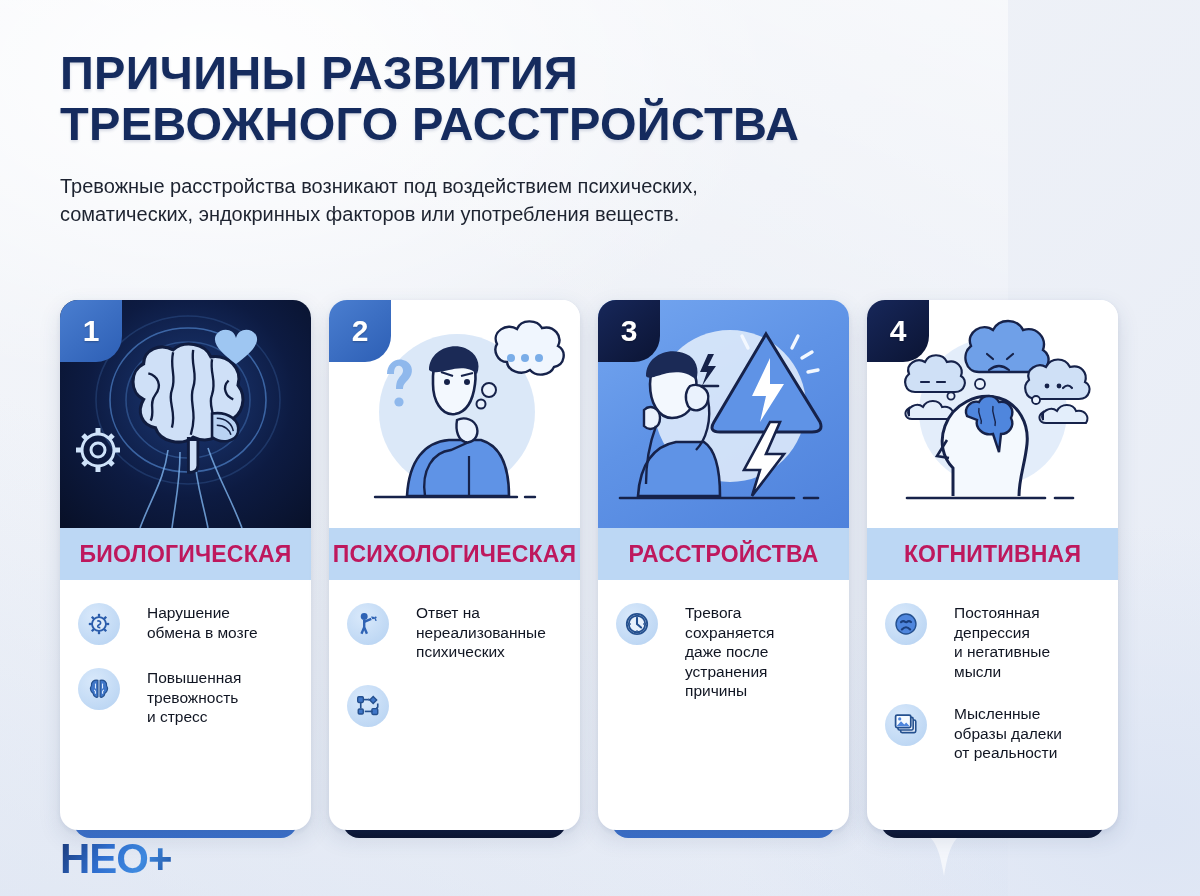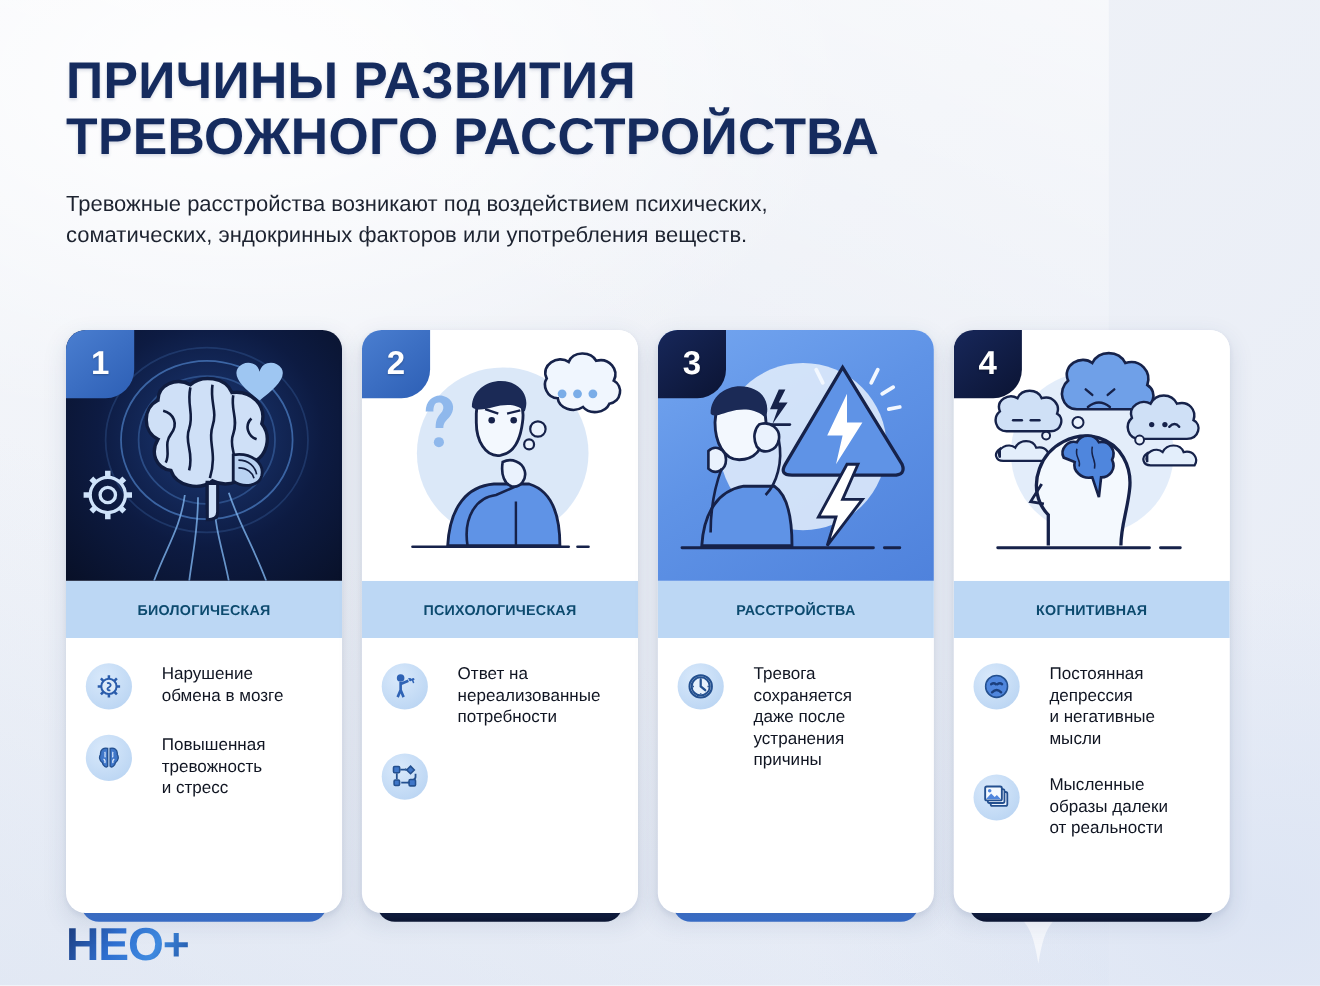--- a/index.html
+++ b/index.html
@@ -134,24 +134,24 @@
   
   .band {
     background: #bcd7f4;
     height: 52px;
     display: flex;
     align-items: center;
     justify-content: center;
     padding: 0 8px;
   }
   .band-text {
-    font-size: 13px;
+    font-size: 23px;
     font-weight: bold;
     letter-spacing: 0.2px;
-    color: #0c4a6e;
+    color: #be185d;
     text-align: center;
     white-space: nowrap;
   }
 
   
   .items { padding: 22px 16px 26px 18px; }
 
   .item {
     display: flex;
     align-items: flex-start;
@@ -371,21 +371,21 @@
                 <path d="M8.5 10 L15 7.2" fill="none" stroke-width="2.2"></path>
                 <g fill="#2f63b5" stroke="none">
                     <circle cx="16.6" cy="6.6" r="1"></circle>
                     <circle cx="19" cy="6" r="1"></circle>
                   </g>
                 <path d="M15 5.6 a4 4 0 0 1 4.4 3.6" fill="none" stroke-width="1.2"></path>
               </svg>
             </span>
             <span class="item-text">Ответ на
 нереализованные
-потребности</span>
+психических</span>
           </div>
           <div class="item">
             <span class="item-icon">
               <svg viewBox="0 0 24 24" fill="#3f76c8" stroke="#24508f" stroke-width="1.3">
                 <rect x="2.5" y="3.5" width="5.2" height="5.2" rx="1"></rect>
                 <rect x="3" y="14.8" width="4.6" height="4.6" rx="1"></rect>
                 <rect x="15.6" y="14.4" width="5.4" height="5.4" rx="1"></rect>
                 <path d="M16.8 3.2 l3.2 3.2 l-3.2 3.2 l-3.2-3.2 z"></path>
                 <g fill="none" stroke="#24508f" stroke-width="1.5">
                   <path d="M8.2 6.1 L12.6 6.1"></path>

